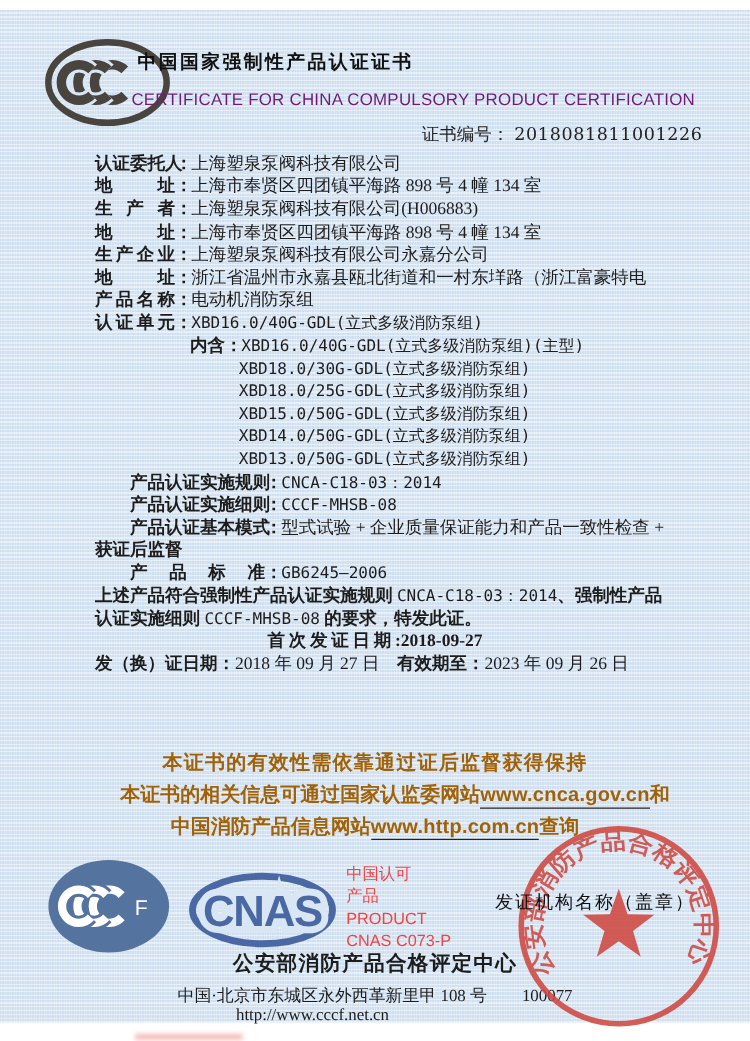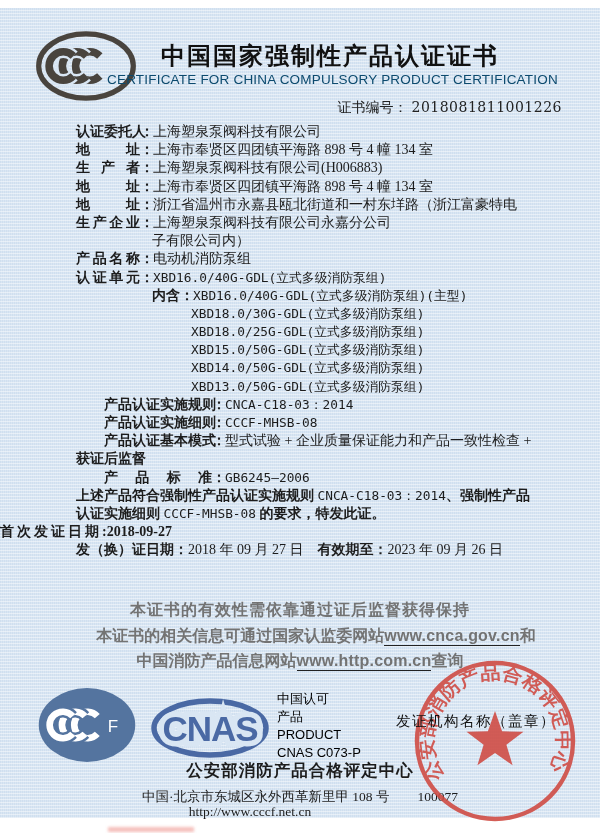--- a/index.html
+++ b/index.html
@@ -7,54 +7,54 @@
   body { position:relative; background:#ffffff; overflow:hidden;
          font-family:"Liberation Serif", serif; color:#1c1c1c; }
   .paper { position:absolute; left:0; top:8px; width:600px; height:810px;
     background-color:#d9e6f3;
     background-image:
       repeating-linear-gradient(0deg, rgba(255,255,255,0.45) 0 1px, transparent 1px 3px),
       repeating-linear-gradient(90deg, rgba(130,165,205,0.10) 0 1px, transparent 1px 2px);
   }
   
   .ccc-mark { position:absolute; left:33px; top:28px; width:106px; height:76px; }
-  .title-cn { position:absolute; left:110px; top:40px; width:440px; text-align:center;
-    font-family:"Liberation Sans", sans-serif; font-weight:bold; font-size:24px;
+  .title-cn { position:absolute; left:110px; top:40px; width:440px; 
+    font-family:"Liberation Sans", sans-serif; font-weight:bold; font-size:15px;
     letter-spacing:2px; color:#111; }
-  .title-en { position:absolute; left:107px; top:72px; width:480px; text-align:left;
-    font-family:"Liberation Sans", sans-serif; font-size:13.5px; letter-spacing:0.2px; color:#0c4a6e; }
+  .title-en { position:absolute; left:76px; top:72px; width:480px; text-align:right;
+    font-family:"Liberation Sans", sans-serif; font-size:13.5px; letter-spacing:0.2px; color:#701a75; }
   .cert-no { position:absolute; right:38px; top:99px; font-size:14px; color:#222; }
   .cert-no .num { font-family:"DejaVu Serif", serif; letter-spacing:0.5px; margin-left:4px; }
   
   .docbody { position:absolute; left:0; top:123px; width:600px; }
   .row { height:18.2px; line-height:18.2px; font-size:14px; padding-left:76px; white-space:nowrap; }
   .lbl { display:inline-block; font-weight:bold; text-align:justify; text-align-last:justify; vertical-align:top; }
   .lbl5 { width:64px; }
   .lbl8 { width:108px;margin-left:28px; }
   .lbl2 { width:28px; text-align-last:right; }
   .colon { display:inline-block; width:13px; font-weight:bold; }
   .cont { padding-left:152px; }
   .sub  { padding-left:191px; }
   .code { font-family:"DejaVu Sans Mono", monospace; font-size:12.8px; letter-spacing:0; }
   .b { font-weight:bold; }
-  .center { padding-left:0; }
+  .center { padding-left:0; text-align:center; }
   .sp { letter-spacing:3px; }
   .gap { margin-left:14px; }
   
   .notice { position:absolute; left:0; width:600px; text-align:center;
-    font-family:"Liberation Sans", sans-serif; font-weight:bold; color:#737373; }
+    font-family:"Liberation Sans", sans-serif; font-weight:bold; color:#a16207; }
   .n1 { top:600px; font-size:16px; letter-spacing:1px; }
   .n2 { top:626px; font-size:16px;padding-left:32px; }
   .n3 { top:651px; font-size:16px; }
   .url { font-family:"Liberation Sans", sans-serif; font-weight:600; letter-spacing:0.2px;
     border-bottom:1.5px solid #222; padding-bottom:1px; }
   
   .cccf-mark { position:absolute; left:34px; top:684px; width:106px; height:82px; }
   .cnas-mark { position:absolute; left:150px; top:690px; width:122px; height:76px; }
-  .cnas-caption { position:absolute; left:277px; top:690px; font-size:13px; color:#000000;
+  .cnas-caption { position:absolute; left:277px; top:690px; font-size:13px; color:#ef4444;
     line-height:18px; font-family:"Liberation Sans", sans-serif; }
   .issuer-label { position:absolute; left:396px; top:712px; z-index:5; font-weight:normal;
     font-size:14.5px; letter-spacing:1.5px; color:#111; }
   .seal { position:absolute; left:402px; top:648px; width:186px; height:186px; z-index:4; opacity:0.88; }
   
   .footer-org { position:absolute; left:0; top:760px; width:600px; text-align:center;
     font-family:"Liberation Sans", sans-serif; font-weight:bold; font-size:16.5px; letter-spacing:1px; }
   .footer-addr { position:absolute; left:0; top:788px; width:600px; text-align:center; font-size:13.5px; }
   .footer-addr .postcode { margin-left:28px; }
   .footer-url { position:absolute; left:0; top:804px; width:500px; text-align:center; font-size:13.5px; }
@@ -89,26 +89,25 @@
   <div class="row">
     <span class="lbl lbl5">地址</span><span class="colon">：</span><span class="val">上海市奉贤区四团镇平海路 898 号 4 幢 134 室</span>
   </div>
   <div class="row">
     <span class="lbl lbl5">生产者</span><span class="colon">：</span><span class="val">上海塑泉泵阀科技有限公司(H006883)</span>
   </div>
   <div class="row">
     <span class="lbl lbl5">地址</span><span class="colon">：</span><span class="val">上海市奉贤区四团镇平海路 898 号 4 幢 134 室</span>
   </div>
   <div class="row">
+    <span class="lbl lbl5">生产企业</span><span class="colon">：</span><span class="val">上海塑泉泵阀科技有限公司永嘉分公司</span>
+  </div>
+  <div class="row">
     <span class="lbl lbl5">地址</span><span class="colon">：</span><span class="val">浙江省温州市永嘉县瓯北街道和一村东垟路（浙江富豪特电</span>
   </div>
-  <div class="row">
-    <span class="lbl lbl5">生产企业</span><span class="colon">：</span><span class="val">上海塑泉泵阀科技有限公司永嘉分公司</span>
-  </div>
-  <div class="row cont">子有限公司内）</div>
   <div class="row">
     <span class="lbl lbl5">产品名称</span><span class="colon">：</span><span class="val">电动机消防泵组</span>
   </div>
   <div class="row">
     <span class="lbl lbl5">认证单元</span><span class="colon">：</span><span class="val code">XBD16.0/40G-GDL(立式多级消防泵组)</span>
   </div>
   <div class="row cont">
     <span class="lbl lbl2">内含</span><span class="colon">：</span><span class="val code">XBD16.0/40G-GDL(立式多级消防泵组)(主型)</span>
   </div>
   <div class="row sub code">XBD18.0/30G-GDL(立式多级消防泵组)</div>

